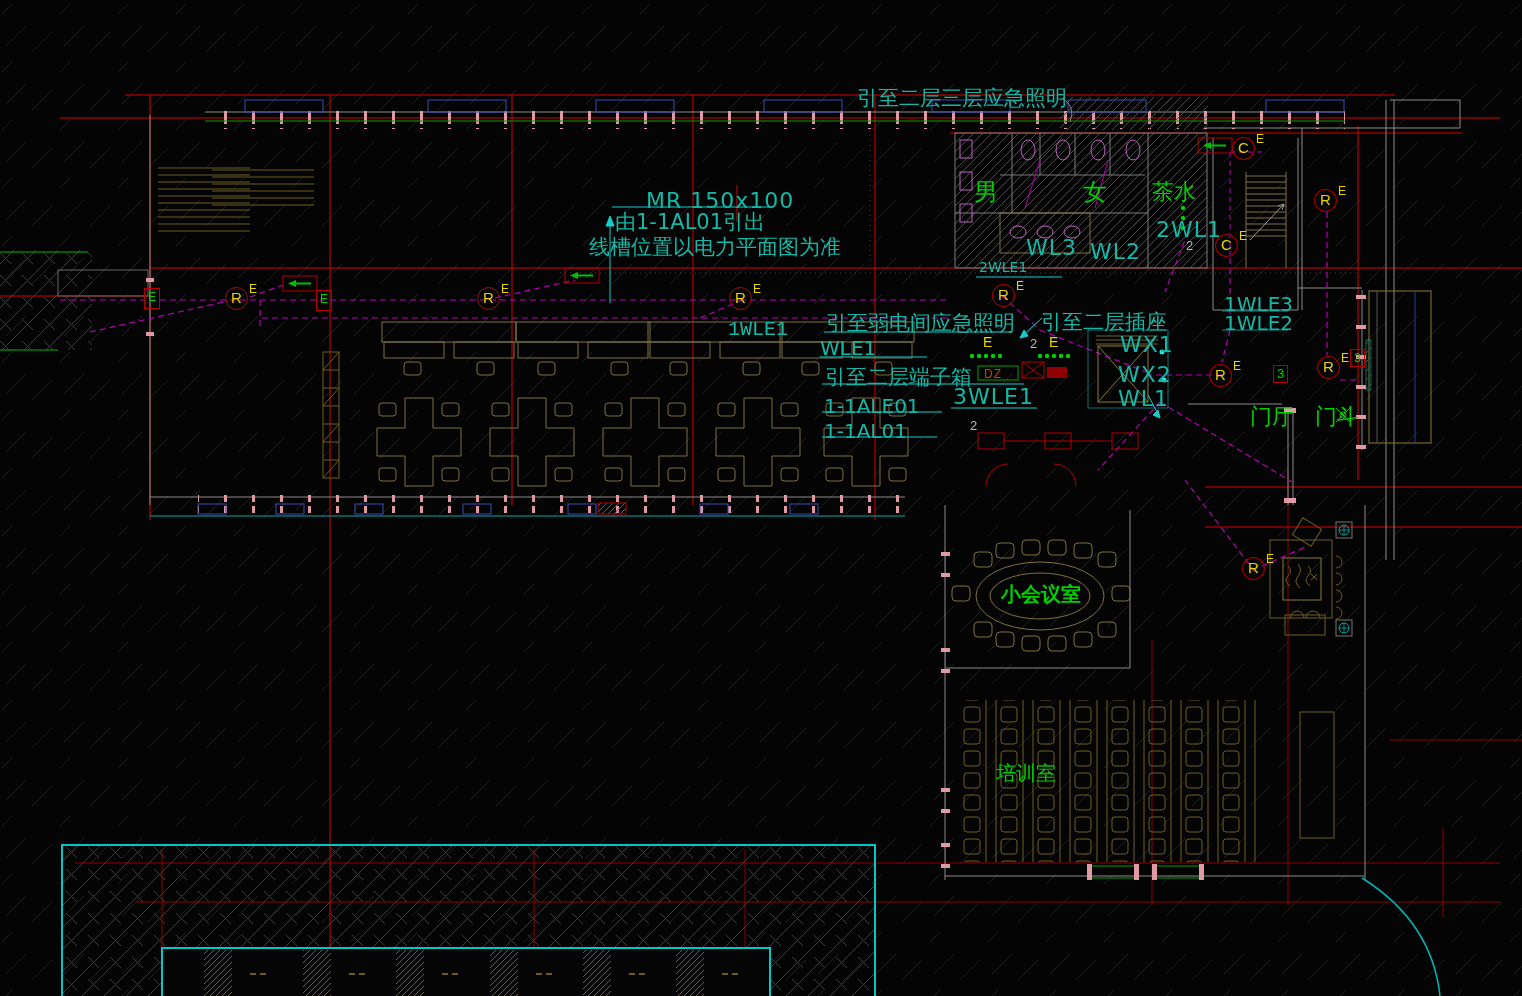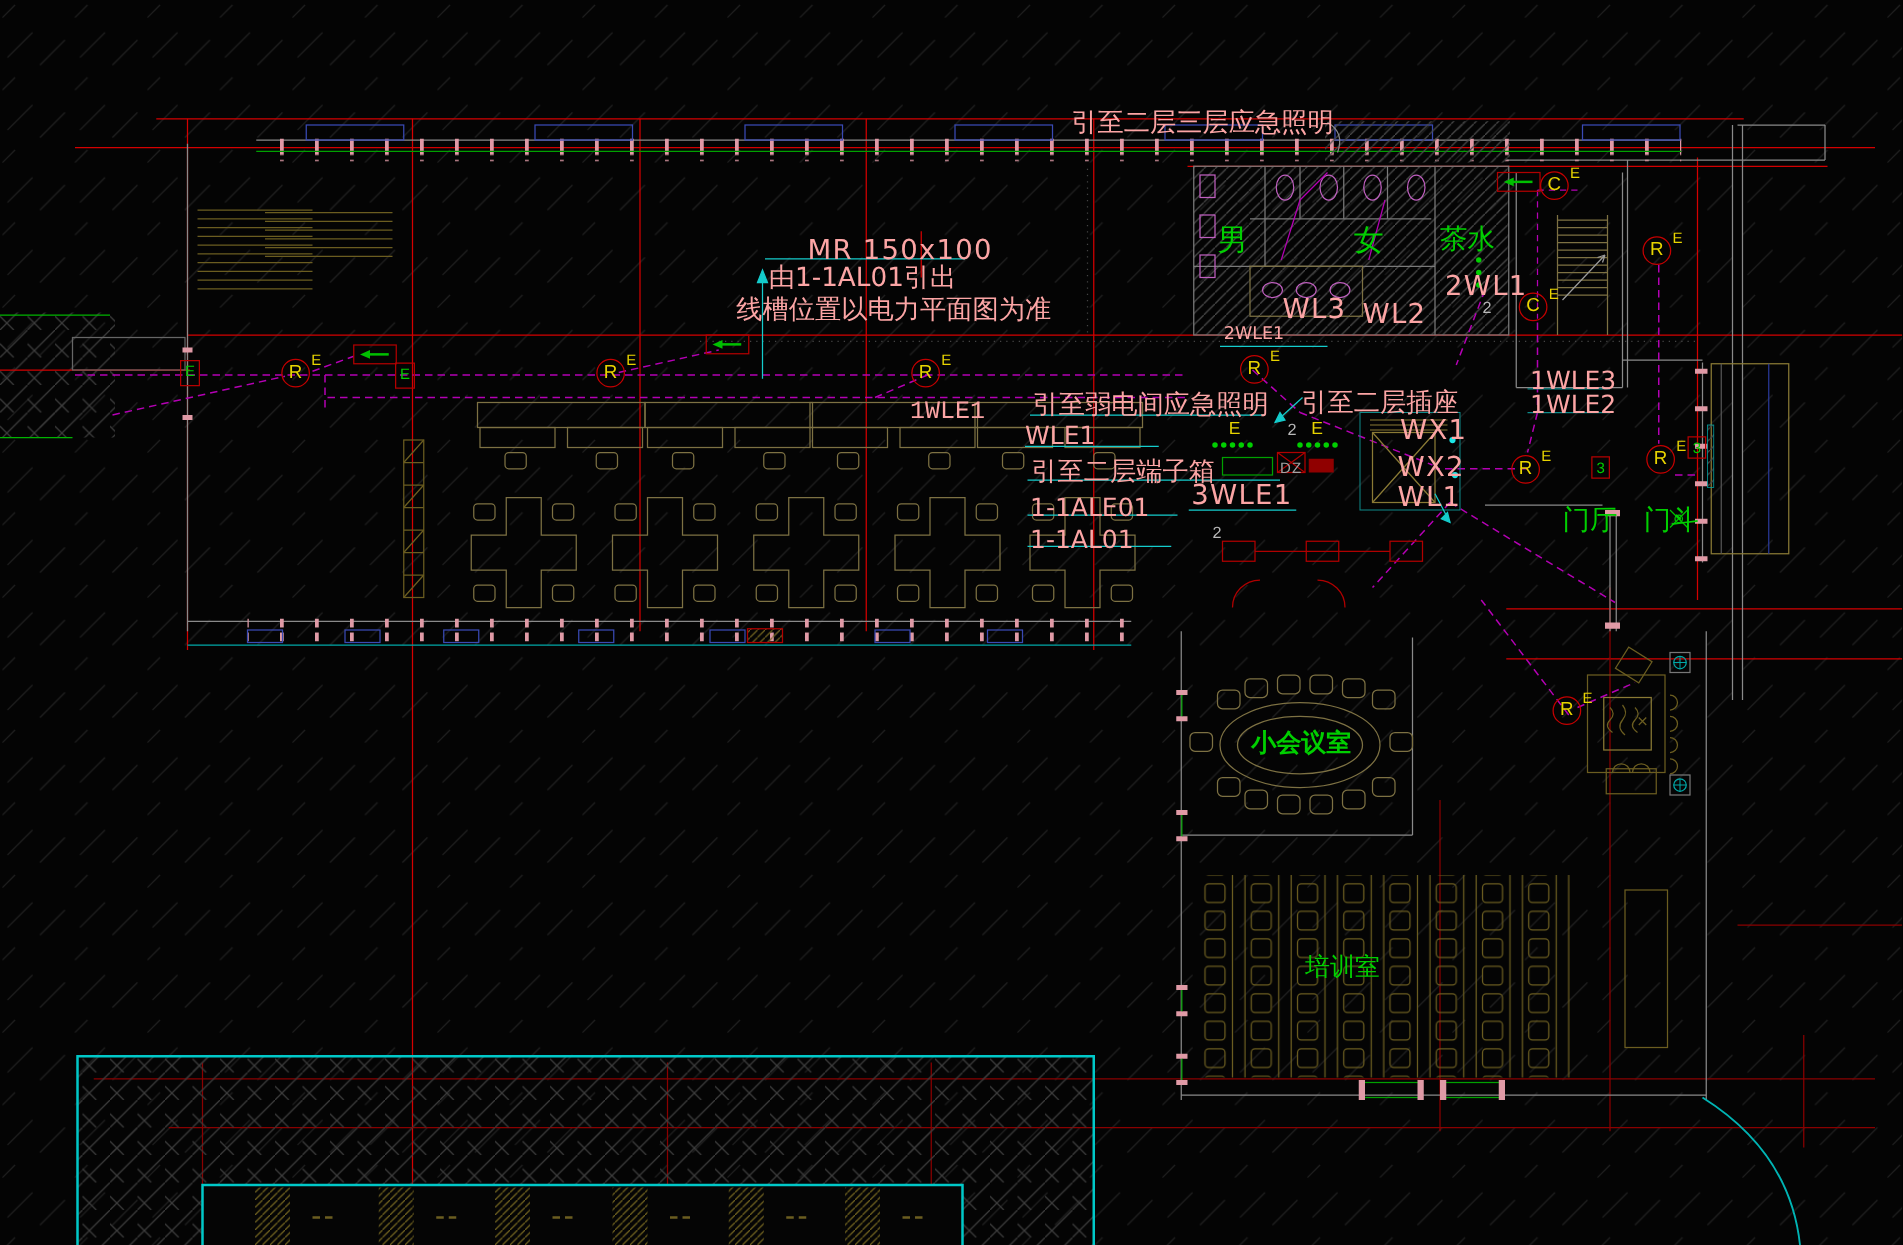--- a/index.html
+++ b/index.html
@@ -1,32 +1,32 @@
 <!DOCTYPE html>
 <html><head>
 <meta charset="utf-8">
 <style>
   html,body{margin:0;padding:0;background:#000;}
   #canvas{position:relative;width:1522px;height:996px;background:#040404;overflow:hidden;
           font-family:"Liberation Sans",sans-serif;}
   svg{position:absolute;left:0;top:0;}
   .lab{position:absolute;white-space:nowrap;line-height:1;font-family:"DejaVu Sans",sans-serif;}
-  .cy{color:#fca5a5;font-size:20px;}
+  .cy{color:#14b8a6;font-size:20px;}
   .cy.big{font-size:22px;letter-spacing:1px;}
   .gr{color:#00cf00;font-size:22px;}
   .gr.sm{font-size:20px;}
   .mk{position:absolute;}
   .mk .c{display:inline-block;width:21px;height:21px;border:1.4px solid #c40000;border-radius:50%;
          text-align:center;line-height:20px;font-size:15px;color:#e8d400;}
   .mk .s{position:relative;top:-10px;left:1px;font-size:12px;color:#e8d400;}
   .gb{position:absolute;border:1px solid #b40000;color:#00cf00;font-size:12px;line-height:17px;
       padding:0 2px;text-align:center;}
   .two{position:absolute;color:#b9b9b9;font-size:13px;}
   .ye{position:absolute;color:#e8d400;font-size:14px;}
-  .dz{position:absolute;color:#a3a3a3;font-size:12px;letter-spacing:1px;margin-left:40px;}
+  .dz{position:absolute;color:#c2410c;font-size:12px;letter-spacing:1px;}
 </style>
 </head>
 <body>
 
 <div id="canvas">
 
 <svg width="1522" height="996" viewBox="0 0 1522 996">
   <defs>
     <pattern id="bgchev" width="58" height="58" patternUnits="userSpaceOnUse">
       <path d="M6 46 L26 26 M32 52 L52 32 M2 14 L12 4" stroke="#1f1f1f" fill="none" stroke-width="1"></path>
@@ -432,21 +432,21 @@
   <div class="lab cy" style="left:824px;top:421px;">1-1AL01</div>
   <div class="lab cy big" style="left:953px;top:386px;">3WLE1</div>
   <div class="lab cy big" style="left:1120px;top:334px;">WX1</div>
   <div class="lab cy big" style="left:1118px;top:364px;">WX2</div>
   <div class="lab cy big" style="left:1118px;top:388px;">WL1</div>
   <div class="lab cy" style="left:1224px;top:294px;">1WLE3</div>
   <div class="lab cy" style="left:1224px;top:313px;">1WLE2</div>
   <div class="lab gr" style="left:1210px;top:406px;margin-left:40px;">门厅</div>
   <div class="lab gr" style="left:1315px;top:406px;">门斗</div>
   <div class="lab gr sm" style="left:1001px;top:584px;font-weight:bold;">小会议室</div>
-  <div class="lab gr sm" style="left:996px;top:763px;padding-left:48px;">培训室</div>
+  <div class="lab gr sm" style="left:996px;top:763px;">培训室</div>
 </div>
 
 <div>
   <div class="mk" style="left:225px;top:287px;"><span class="c">R</span><span class="s">E</span></div>
   <div class="mk" style="left:477px;top:287px;"><span class="c">R</span><span class="s">E</span></div>
   <div class="mk" style="left:729px;top:287px;"><span class="c">R</span><span class="s">E</span></div>
   <div class="mk" style="left:992px;top:284px;"><span class="c">R</span><span class="s">E</span></div>
   <div class="mk" style="left:1314px;top:189px;"><span class="c">R</span><span class="s">E</span></div>
   <div class="mk" style="left:1209px;top:364px;"><span class="c">R</span><span class="s">E</span></div>
   <div class="mk" style="left:1317px;top:356px;"><span class="c">R</span><span class="s">E</span></div>

